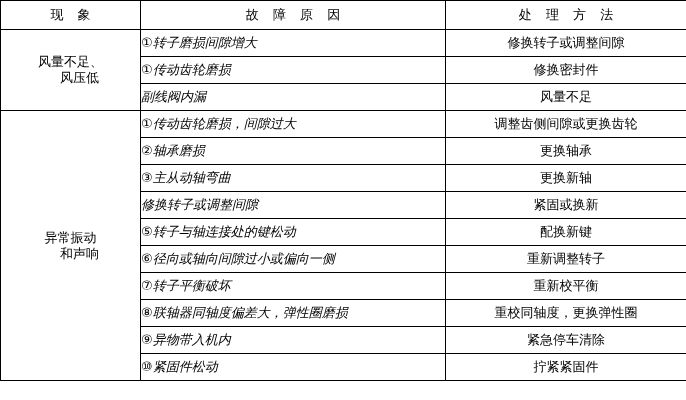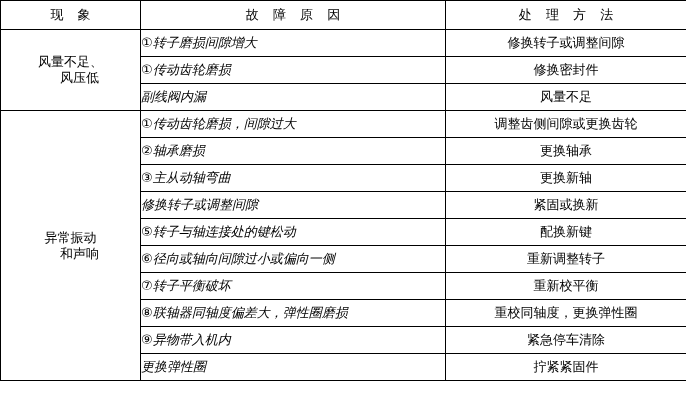--- a/index.html
+++ b/index.html
@@ -142,19 +142,19 @@
       </tr>
       <tr>
         <td class="cell-cause">⑧联轴器同轴度偏差大，弹性圈磨损</td>
         <td class="cell-method">重校同轴度，更换弹性圈</td>
       </tr>
       <tr>
         <td class="cell-cause">⑨异物带入机内</td>
         <td class="cell-method">紧急停车清除</td>
       </tr>
       <tr>
-        <td class="cell-cause">更换弹性圈</td>
+        <td class="cell-cause">⑩紧固件松动</td>
         <td class="cell-method">拧紧紧固件</td>
       </tr>
 
     </tbody>
   </table>
 </div>
 
 </body></html>

